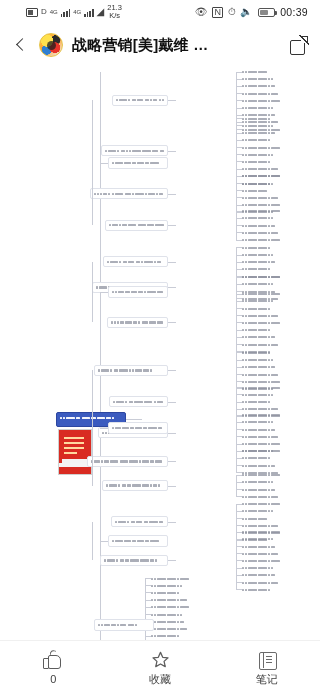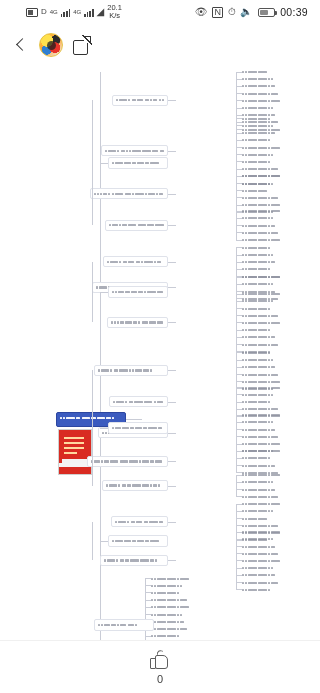--- a/index.html
+++ b/index.html
@@ -241,39 +241,40 @@
       </span>
     <span class="g4">4G</span>
     <span class="sig sb-ico">
         <i></i>
         <i></i>
         <i></i>
         <i></i>
       </span>
     <span class="wifi sb-ico">◢</span>
     <span class="netspeed">
-      <span>20.1</span><br>
+      <span>21.3</span><br>
       <span>K/s</span>
     </span>
   </div>
   <div class="sb-right">
     <span class="sb-ico" style="font-size:10px;color:#444">👁</span>
     <span class="sb-ico" style="font-size:9px;color:#444;border:1px solid #444;padding:0 1px;border-radius:1px">N</span>
     <span class="sb-ico" style="font-size:10px;color:#444">⏱</span>
     <span class="sb-ico" style="font-size:10px;color:#444">🔈</span>
     <span class="batt sb-ico">
         <i></i>
       </span>
     <span class="clock">00:39</span>
   </div>
 </div>
 
 <div class="header">
   <div class="back"></div>
   <div class="avatar"></div>
+  <div class="title">战略营销[美]戴维 …</div>
   <div class="share">
       <i></i>
     </div>
 </div>
 
 <div class="canvas">
   <div class="map" id="map">
     <div class="spine"></div>
     <div class="rootconn"></div>
     <div class="root">
@@ -1687,13 +1688,27 @@
     </div>
 </div>
 
 <div class="bottombar">
   <div class="bitem">
     <div class="bicon ic-thumb">
         <i></i>
       </div>
     <div class="blabel">0</div>
   </div>
+  <div class="bitem">
+    <div class="bicon ic-star">
+      <svg viewBox="0 0 24 24" fill="none" stroke="#5d5d5d" stroke-width="1.6" stroke-linejoin="round">
+        <polygon points="12,3 14.8,9.2 21.5,9.9 16.5,14.4 18,21 12,17.6 6,21 7.5,14.4 2.5,9.9 9.2,9.2"></polygon>
+      </svg>
+    </div>
+    <div class="blabel">收藏</div>
+  </div>
+  <div class="bitem">
+    <div class="bicon ic-note">
+        <i></i>
+      </div>
+    <div class="blabel">笔记</div>
+  </div>
 </div>
 
 </body></html>

